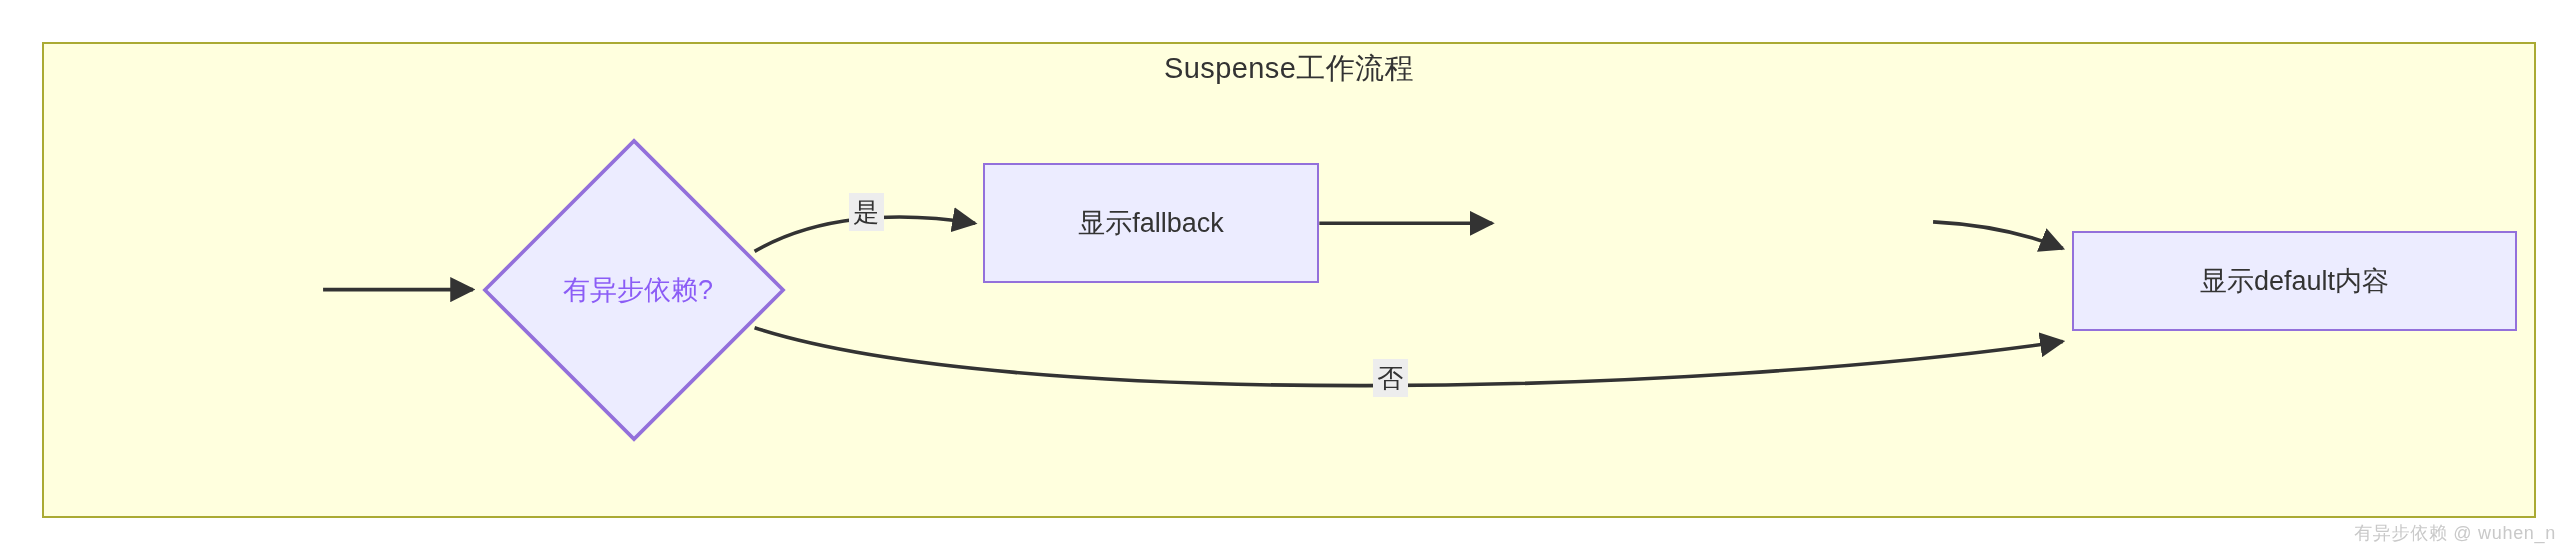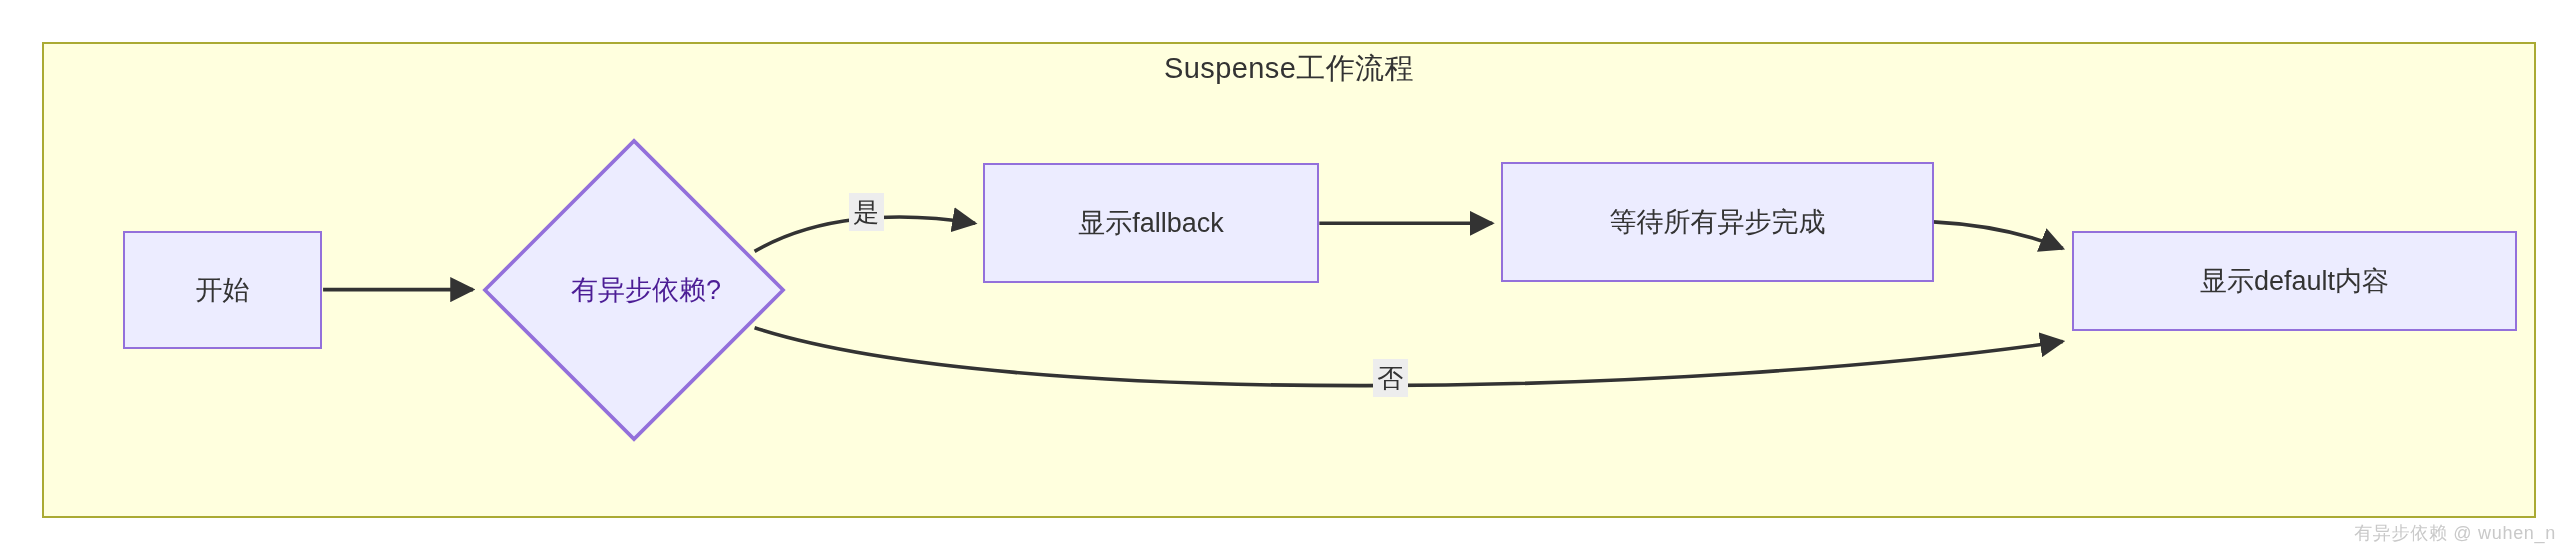--- a/index.html
+++ b/index.html
@@ -64,28 +64,28 @@
     width: 304px;
     height: 304px;
   }
   #node-decision .diamond-shape {
     position: absolute;
     left: 0; top: 0;
     width: 100%; height: 100%;
   }
   #node-decision .diamond-label {
     position: absolute;
-    left: 12px;
+    left: 4px;
     top: 0;
     width: 100%;
     height: 100%;
     display: flex;
     align-items: center;
     justify-content: center;
-    color: #4c1d95;
+    color: #8b5cf6;
     font-size: 27px;
     white-space: nowrap;
   }
 
   #edges {
     position: absolute;
     left: 0; top: 0;
     width: 2576px;
     height: 559px;
     pointer-events: none;
@@ -134,38 +134,32 @@
 
     <path d="M 1046 349 C 1130 300, 1240 292, 1352 310" fill="none" stroke="#333333" stroke-width="5" marker-end="url(#arrow)"></path>
 
     <path d="M 1830 310 L 2070 310" fill="none" stroke="#333333" stroke-width="5" marker-end="url(#arrow)"></path>
 
     <path d="M 2682 308 C 2760 312, 2820 328, 2862 345" fill="none" stroke="#333333" stroke-width="5" marker-end="url(#arrow)"></path>
 
     <path d="M 1046 455 C 1400 570, 2350 548, 2862 474" fill="none" stroke="#333333" stroke-width="5" marker-end="url(#arrow)"></path>
   </svg>
 
-  <div class="node" id="node-start">
-    <span class="node-label">开始</span>
-  </div>
 
   <div id="node-decision">
     <svg class="diamond-shape" viewBox="0 0 422 422" xmlns="http://www.w3.org/2000/svg">
       <polygon points="211,4 418,211 211,418 4,211" fill="#ececff" stroke="#9370db" stroke-width="5"></polygon>
     </svg>
     <div class="diamond-label">有异步依赖?</div>
   </div>
 
   <div class="node" id="node-fallback">
     <span class="node-label">显示fallback</span>
   </div>
 
-  <div class="node" id="node-wait">
-    <span class="node-label">等待所有异步完成</span>
-  </div>
 
   <div class="node" id="node-default">
     <span class="node-label">显示default内容</span>
   </div>
 
   <div class="edge-label" id="edge-label-yes">是</div>
 
   <div class="edge-label" id="edge-label-no">否</div>
 
   <div id="watermark">有异步依赖 @ wuhen_n</div>

